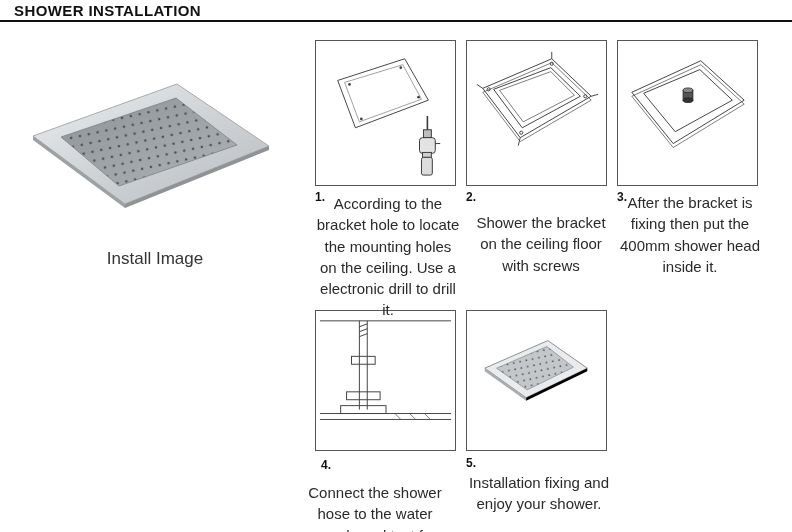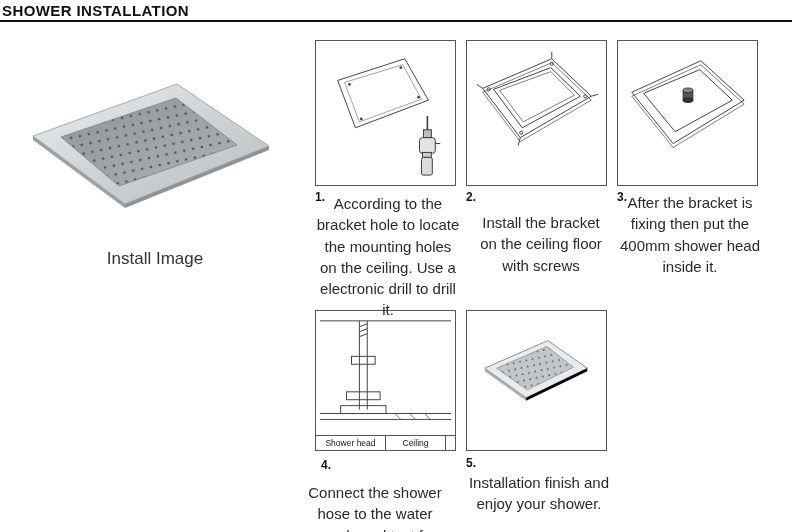--- a/index.html
+++ b/index.html
@@ -2,21 +2,21 @@
 <html><head>
 <meta charset="utf-8">
 <style>
   * { margin:0; padding:0; box-sizing:border-box; }
   html,body { background:#ffffff; }
   body {
     width:792px; height:532px; position:relative; overflow:hidden;
     font-family:"Liberation Sans","DejaVu Sans",sans-serif; color:#1c1c1c;
   }
   .page-title{
-    position:absolute; left:2px; top:2px;
+    position:absolute; left:14px; top:2px;
     font-size:15px; font-weight:bold; letter-spacing:.4px; color:#111;
   }
   .title-rule{
     position:absolute; left:0; top:20px; width:792px; height:0;
     border-top:2px solid #111;
   }
   .hero-figure{ position:absolute; left:25px; top:70px; width:260px; height:160px; }
   .hero-caption{
     position:absolute; left:60px; top:249px; width:190px; text-align:center;
     font-size:17px; color:#333;
@@ -167,24 +167,20 @@
       <rect x="31" y="82" width="34" height="8"></rect>
 
       <rect x="25" y="96" width="46" height="8"></rect>
       <line x1="4" y1="104" x2="137" y2="104"></line>
       <line x1="4" y1="110" x2="137" y2="110"></line>
       <line x1="80" y1="104" x2="86" y2="110" stroke-width="0.7"></line>
       <line x1="95" y1="104" x2="101" y2="110" stroke-width="0.7"></line>
       <line x1="110" y1="104" x2="116" y2="110" stroke-width="0.7"></line>
     </g>
   </svg>
-  <div class="b4-footer">
-    <div class="b4-cell shower">Shower head</div>
-    <div class="b4-cell ceiling">Ceiling</div>
-  </div>
 </div>
 
 <div class="step-box box-5">
   <svg class="diagram" viewBox="0 0 141 141">
     <defs>
       <pattern id="smallDots" width="6.5" height="6.5" patternUnits="userSpaceOnUse" patternTransform="rotate(-12)">
         <circle cx="3" cy="3" r="0.9" fill="#4c5156"></circle>
       </pattern>
     </defs>
     <polygon points="18,58 82,30 122,58 60,88" fill="#e9ebec" stroke="#8a8e91" stroke-width="1"></polygon>
@@ -196,16 +192,16 @@
   </svg>
 </div>
 
 <div class="step-num num-1">1.</div>
 <div class="step-num num-2">2.</div>
 <div class="step-num num-3">3.</div>
 <div class="step-num num-4">4.</div>
 <div class="step-num num-5">5.</div>
 
 <div class="step-text text-1">According to the bracket hole to locate the mounting holes on the ceiling. Use a electronic drill to drill it.</div>
-<div class="step-text text-2">Install the bracket on the ceiling floor with screws</div>
+<div class="step-text text-2">Shower the bracket on the ceiling floor with screws</div>
 <div class="step-text text-3">After the bracket is fixing then put the 400mm shower head inside it.</div>
 <div class="step-text text-4">Connect the shower hose to the water supply and test for leaks.</div>
-<div class="step-text text-5">Installation finish and enjoy your shower.</div>
+<div class="step-text text-5">Installation fixing and enjoy your shower.</div>
 
 </body></html>

